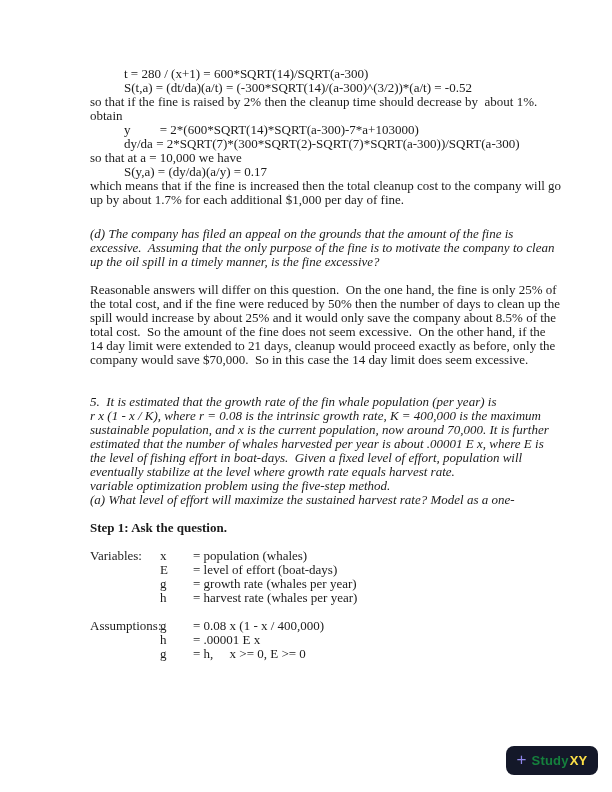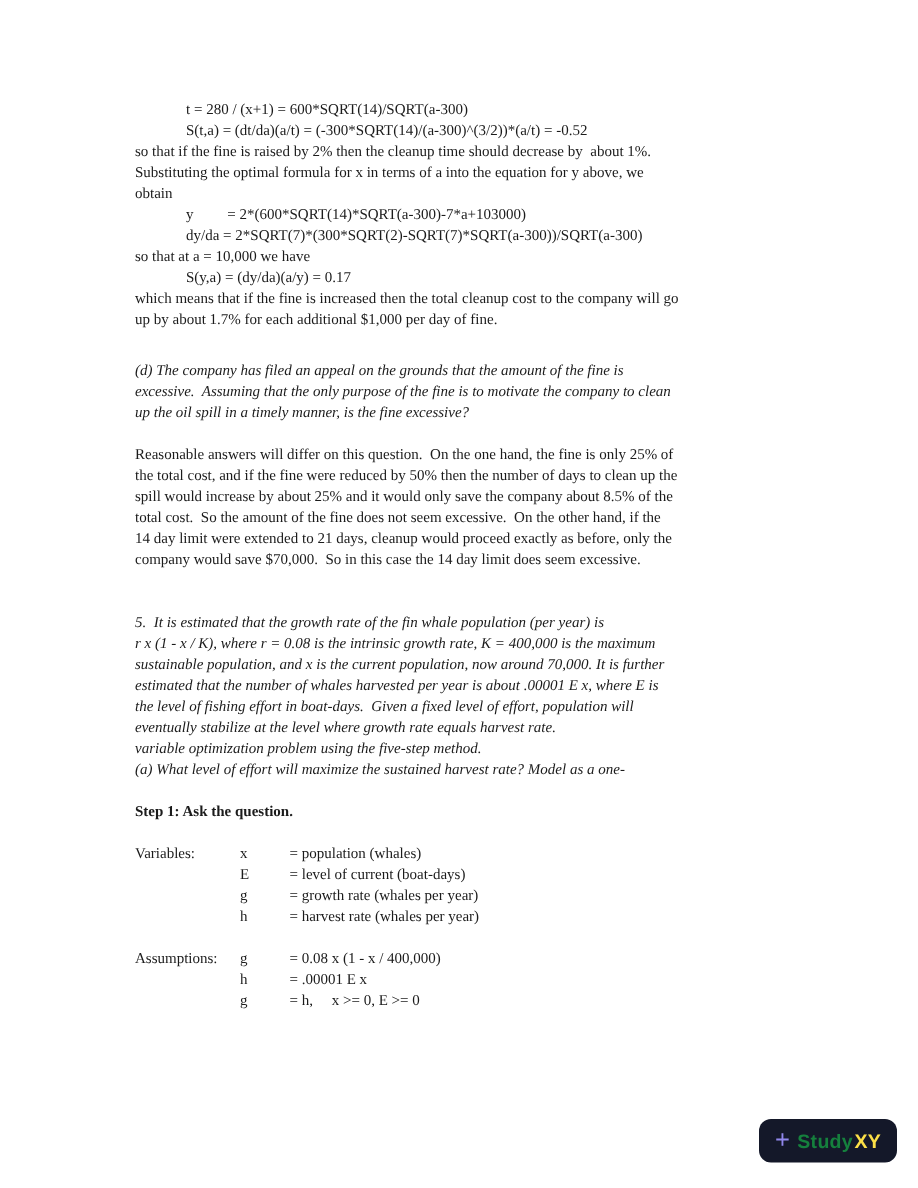--- a/index.html
+++ b/index.html
@@ -3,21 +3,21 @@
 <meta charset="utf-8">
 <style>
   * { margin:0; padding:0; box-sizing:border-box; }
   html,body { width:612px; height:792px; }
   body { background:#e8e8e8; }
   .page {
     position:relative; width:612px; height:792px; background:#ffffff;
     font-family:"Liberation Serif","DejaVu Serif",serif;
     color:#1b1b1b; overflow:hidden;
   }
-  .doc { position:absolute; left:90px; top:67px; font-size:10px; line-height:14px; }
+  .doc { position:absolute; left:90px; top:67px; font-size:13px; line-height:14px; }
   .ln { white-space:pre; min-height:14px; }
   .ln.ind { padding-left:34px; }
   .ln.it  { font-style:italic; }
   .ln.b   { font-weight:bold; }
   .ln.mt  { margin-top:6px; }
   .trow { display:flex; min-height:14px; white-space:pre; }
   .trow .c1 { width:70px; }
   .trow .c2 { width:33px; }
   .spacer { min-height:14px; }
   .badge {
@@ -34,21 +34,20 @@
 <body>
 
 <div class="page">
 
   <div class="doc">
 
     <div>
         <div class="ln ind">t = 280 / (x+1) = 600*SQRT(14)/SQRT(a-300)</div>
         <div class="ln ind">S(t,a) = (dt/da)(a/t) = (-300*SQRT(14)/(a-300)^(3/2))*(a/t) = -0.52</div>
         <div class="ln">so that if the fine is raised by 2% then the cleanup time should decrease by  about 1%.</div>
-        <div class="ln">Substituting the optimal formula for x in terms of a into the equation for y above, we</div>
         <div class="ln">obtain</div>
         <div class="ln ind">y         = 2*(600*SQRT(14)*SQRT(a-300)-7*a+103000)</div>
         <div class="ln ind">dy/da = 2*SQRT(7)*(300*SQRT(2)-SQRT(7)*SQRT(a-300))/SQRT(a-300)</div>
         <div class="ln">so that at a = 10,000 we have</div>
         <div class="ln ind">S(y,a) = (dy/da)(a/y) = 0.17</div>
         <div class="ln">which means that if the fine is increased then the total cleanup cost to the company will go</div>
         <div class="ln">up by about 1.7% for each additional $1,000 per day of fine.</div>
         <div class="ln blank">&nbsp;</div>
         <div class="ln it mt">(d) The company has filed an appeal on the grounds that the amount of the fine is</div>
         <div class="ln it">excessive.  Assuming that the only purpose of the fine is to motivate the company to clean</div>
@@ -76,21 +75,21 @@
       </div>
 
     <div class="trow">
       <span class="c1">Variables:</span>
       <span class="c2">x</span>
       <span class="c3">= population (whales)</span>
     </div>
     <div class="trow">
       <span class="c1"></span>
       <span class="c2">E</span>
-      <span class="c3">= level of current (boat-days)</span>
+      <span class="c3">= level of effort (boat-days)</span>
     </div>
     <div class="trow">
       <span class="c1"></span>
       <span class="c2">g</span>
       <span class="c3">= growth rate (whales per year)</span>
     </div>
     <div class="trow">
       <span class="c1"></span>
       <span class="c2">h</span>
       <span class="c3">= harvest rate (whales per year)</span>

